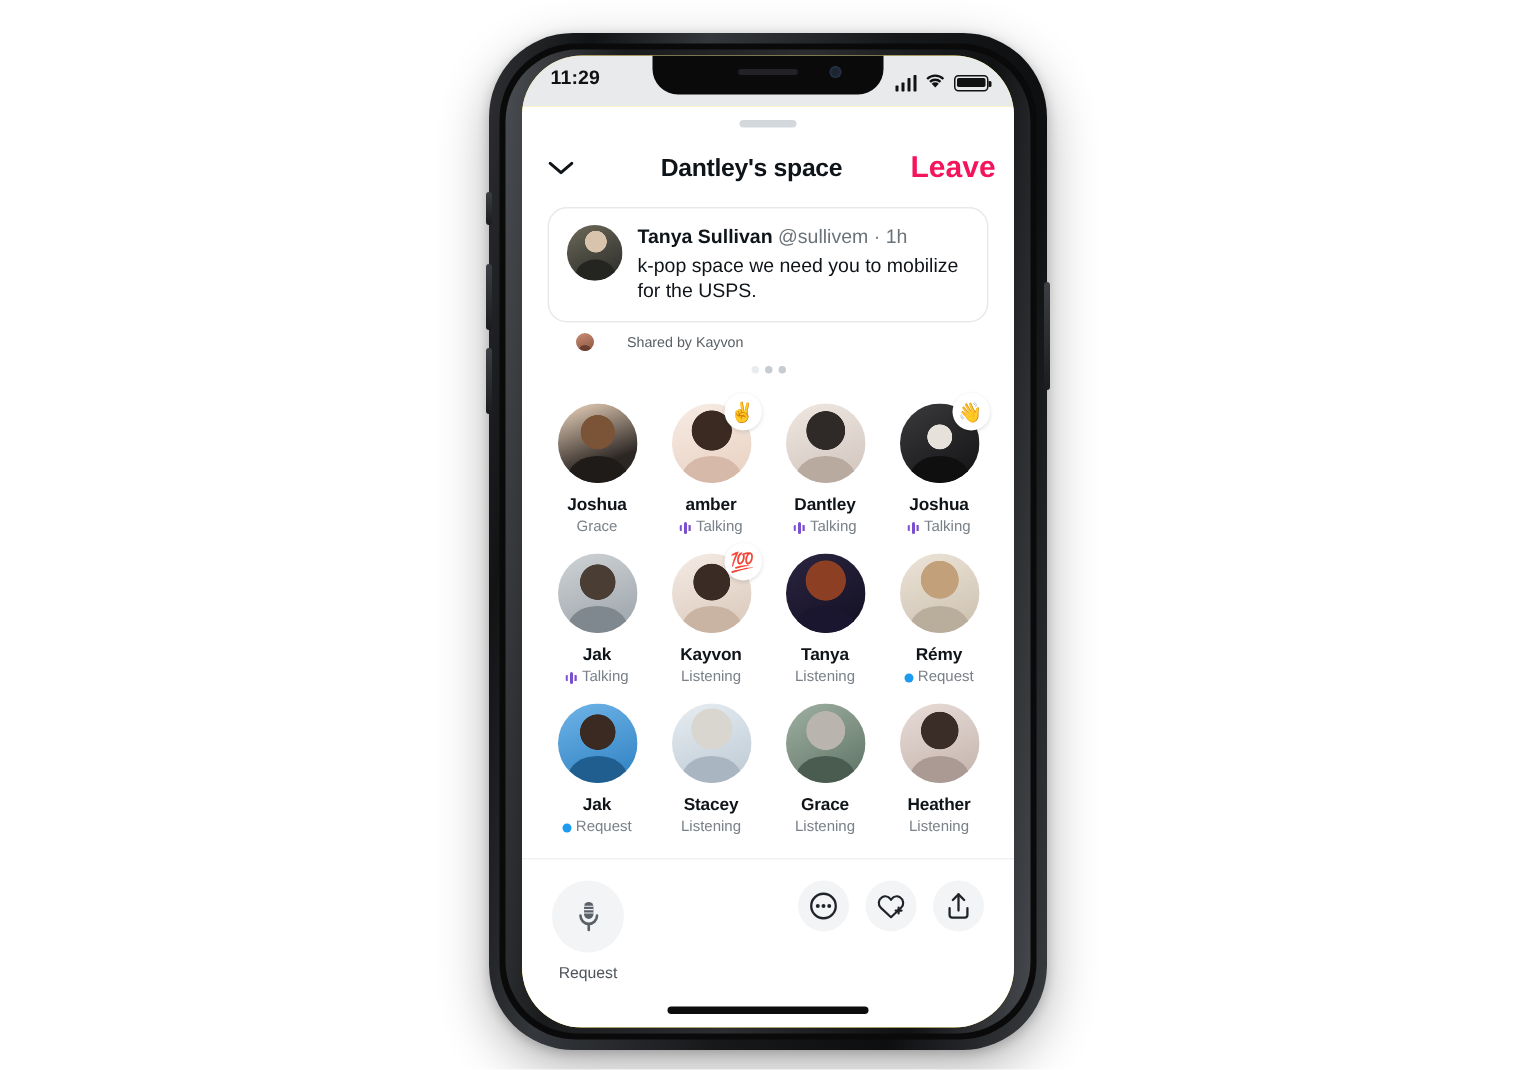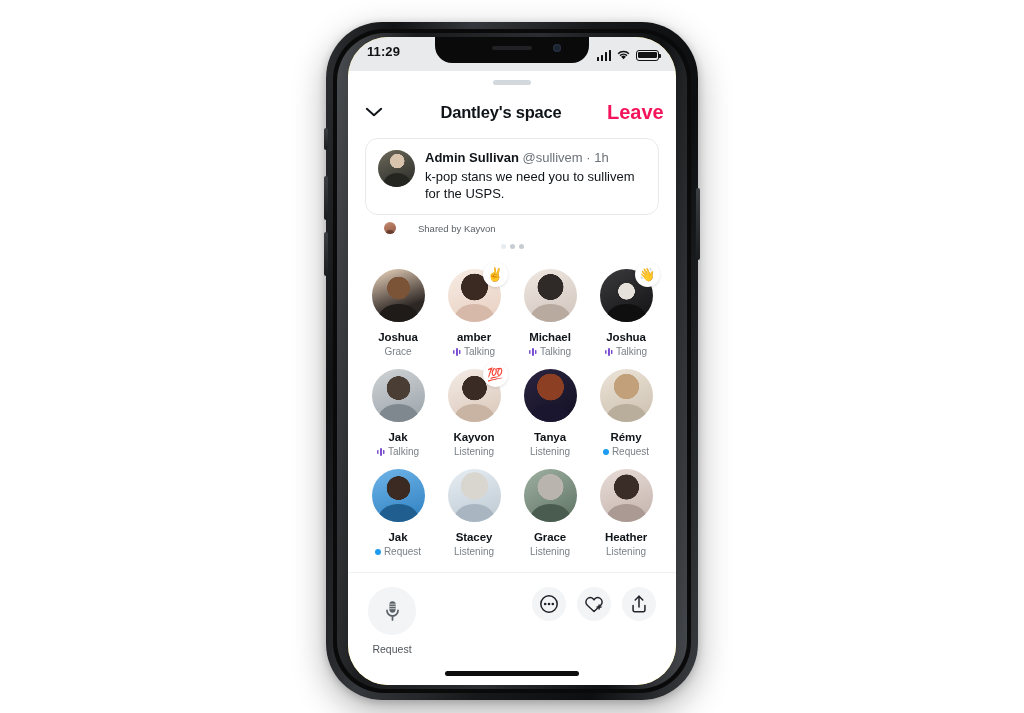--- a/index.html
+++ b/index.html
@@ -424,26 +424,26 @@
         </div>
         <div class="title">Dantley's space</div>
         <div class="leave">Leave</div>
       </div>
 
       <div class="card-wrap">
         <div class="tweetcard">
           <div class="av-tweet"></div>
           <div class="tweetbody">
             <div class="tw-line1">
-              <span class="tw-name">Admin Sullivan</span>
+              <span class="tw-name">Tanya Sullivan</span>
               <span class="tw-handle">@sullivem</span>
               <span class="tw-dot">·</span>
               <span class="tw-time">1h</span>
             </div>
-            <div class="tw-text">k-pop stans we need you to sullivem for the USPS.</div>
+            <div class="tw-text">k-pop space we need you to mobilize for the USPS.</div>
           </div>
         </div>
 
         <div class="sharedby">
           <span class="av-shared"></span>
           <span>Shared by Kayvon</span>
         </div>
 
         <div class="pager">
             <i class="off"></i>
@@ -476,21 +476,21 @@
               <span class="ico-talk"></span>
               <span>Talking</span>
             </div>
           </div>
           <div class="person">
             <div class="av-holder">
               <div class="avatar" style="background-image: radial-gradient(circle at 50% 34%, rgb(47, 42, 40) 0px, rgb(47, 42, 40) 29%, transparent 30%), linear-gradient(160deg, rgb(239, 231, 225), rgb(207, 196, 188));">
                 <div style="position: absolute; left: 7px; bottom: -9px; width: 39px; height: 27px; border-radius: 50% 50% 0px 0px; background: rgb(185, 170, 160);"></div>
               </div>
             </div>
-            <div class="pname">Michael</div>
+            <div class="pname">Dantley</div>
             <div class="pstatus">
               <span class="ico-talk"></span>
               <span>Talking</span>
             </div>
           </div>
           <div class="person">
             <div class="av-holder">
               <div class="avatar" style="background-image: radial-gradient(circle at 50% 42%, rgb(230, 225, 218) 0px, rgb(230, 225, 218) 20%, transparent 21%), linear-gradient(150deg, rgb(59, 59, 61), rgb(17, 17, 19));">
                 <div style="position: absolute; left: 7px; bottom: -9px; width: 39px; height: 27px; border-radius: 50% 50% 0px 0px; background: rgb(15, 15, 16);"></div>
               </div>

